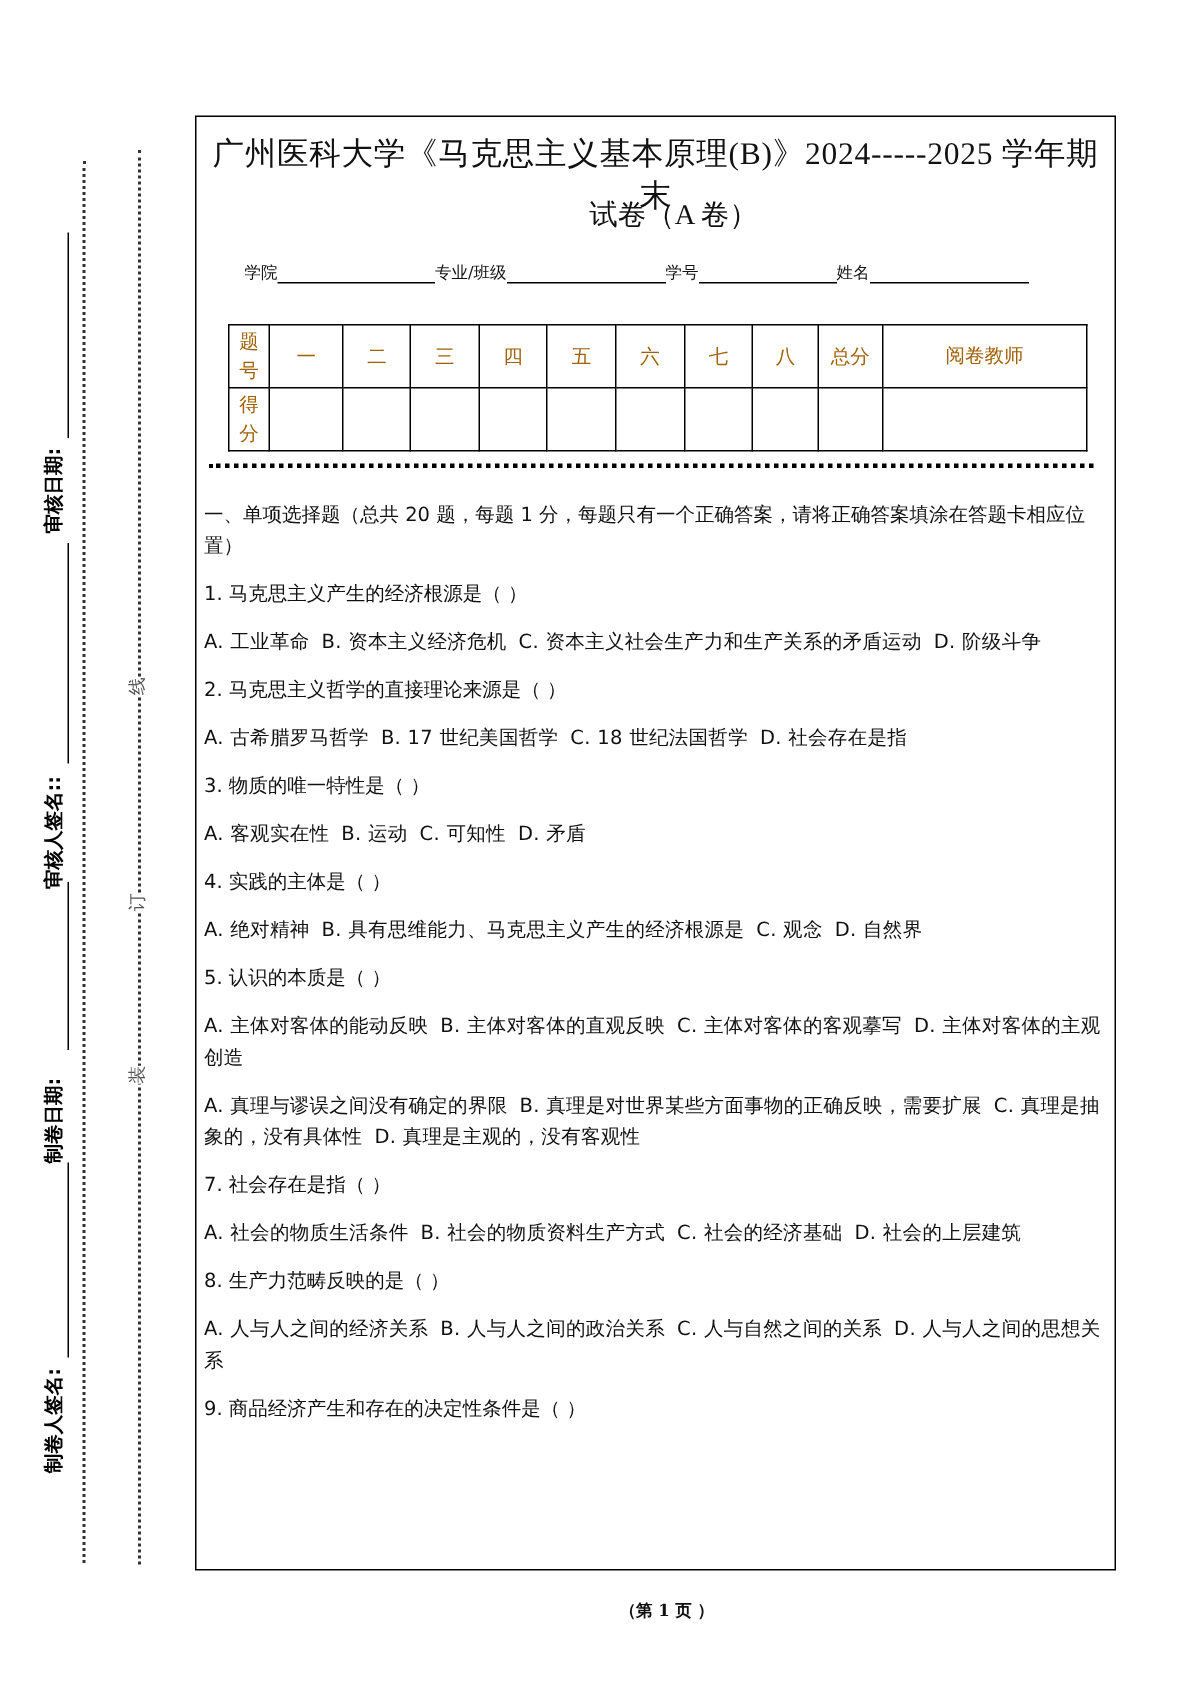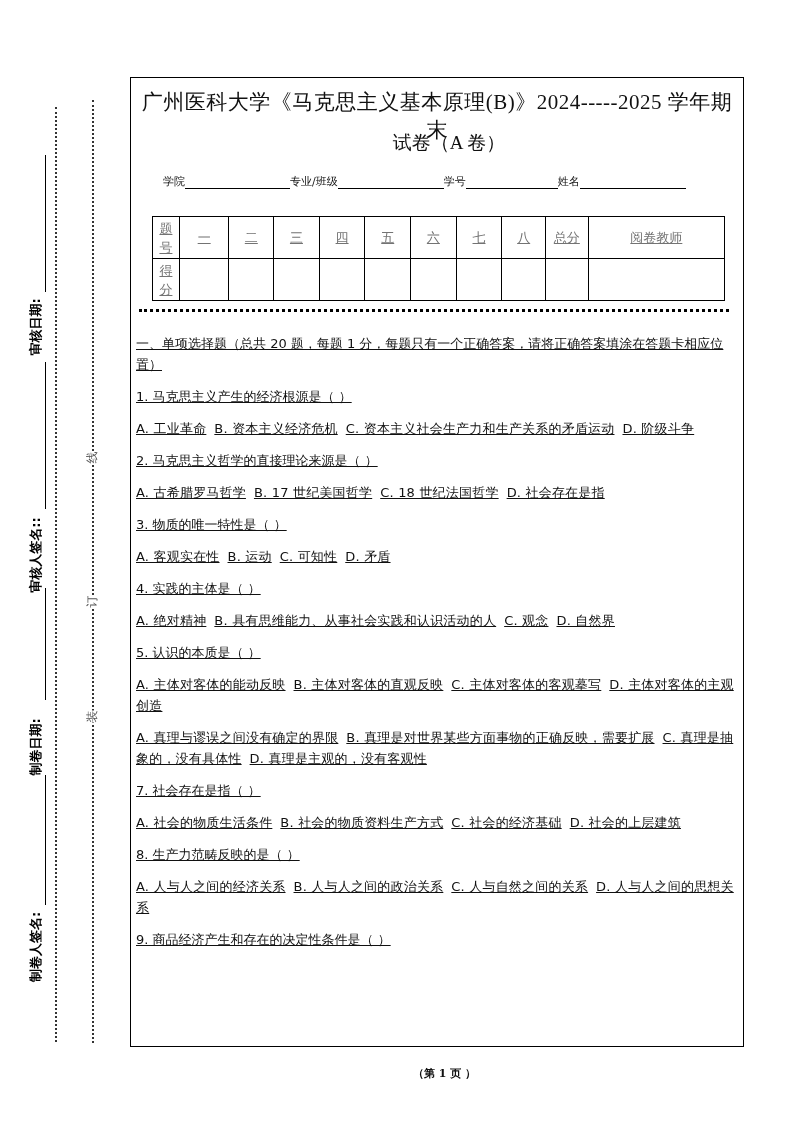--- a/index.html
+++ b/index.html
@@ -7,26 +7,26 @@
   .margin-label { position:absolute; transform-origin:center center; transform:rotate(-90deg); font-family:"DejaVu Sans", sans-serif; font-weight:bold; font-size:13px; white-space:nowrap; color:#000; }
   .solid-seg { position:absolute; left:45px; width:1px; background:#000; }
   .dot-line { position:absolute; width:0; border-left:2px dotted #333; }
   .bind-mark { position:absolute; left:86px; font-size:12px; color:#555; transform:rotate(-90deg); font-family:"DejaVu Serif", serif; background:#fff; padding:1px 0; }
   .frame { position:absolute; left:130px; top:77px; width:614px; height:970px; border:1px solid #000; box-sizing:border-box; }
   .title1 { position:absolute; left:0; top:10px; width:100%; text-align:center; font-size:21px; letter-spacing:0.5px; font-family:"Liberation Serif", "DejaVu Serif", serif; }
   .title2 { position:absolute; left:12px; top:52px; width:100%; text-align:center; font-size:19px; font-family:"Liberation Serif", "DejaVu Serif", serif; }
   .info-row { position:absolute; left:32px; top:96px; font-size:11px; display:flex; align-items:flex-end; }
   .info-row .lbl { white-space:nowrap;text-align:right; }
   .info-row .blank { display:inline-block; border-bottom:1px solid #000; height:12px; margin-right:0; }
-  table.score { position:absolute; left:21px; top:138px; width:573px; height:85px; border-collapse:collapse; font-size:13px; font-family:"DejaVu Serif", serif; color:#737373;text-decoration:underline; }
+  table.score { position:absolute; left:21px; top:138px; width:573px; height:85px; border-collapse:collapse; font-size:13px; font-family:"DejaVu Serif", serif; color:#a16207; }
   table.score td { border:1px solid #000; text-align:center; vertical-align:middle; padding:0; }
   table.score td.hdr { width:26px; line-height:19px; font-size:13px; }
   .sep { position:absolute; left:8px; top:231px; width:590px; border-top:3px dotted #000; }
   .body { position:absolute; left:5px; top:255px; width:604px; font-family:"DejaVu Sans", sans-serif; font-size:13px; line-height:21px; color:#111; }
-  .body p { margin:0;text-decoration:underline; }
+  .body p { margin:0; }
   .section-head { margin-bottom:11px !important; }
   .q { margin-bottom:11px !important; }
   .opts { margin-bottom:11px !important; letter-spacing:0.2px; }
   .opt { margin-right:8px; }
   .footer { position:absolute; top:1066px; left:0; width:793px; text-align:center; font-size:11px; font-weight:bold; font-family:"DejaVu Serif", serif;padding-left:48px; }
 </style>
 </head>
 <body>
 
 <div>
@@ -109,21 +109,21 @@
       <span class="opt">A. 古希腊罗马哲学</span><span class="opt">B. 17 世纪美国哲学</span><span class="opt">C. 18 世纪法国哲学</span><span class="opt">D. 社会存在是指</span>
     </p>
 
     <p class="q">3. 物质的唯一特性是（   ）</p>
     <p class="opts">
       <span class="opt">A. 客观实在性</span><span class="opt">B. 运动</span><span class="opt">C. 可知性</span><span class="opt">D. 矛盾</span>
     </p>
 
     <p class="q">4. 实践的主体是（   ）</p>
     <p class="opts">
-      <span class="opt">A. 绝对精神</span><span class="opt">B. 具有思维能力、从事社会实践和认识活动的人</span><span class="opt">C. 观念</span><span class="opt">D. 自然界</span>
+      <span class="opt">A. 绝对精神</span><span class="opt">B. 具有思维能力、马克思主义产生的经济根源是</span><span class="opt">C. 观念</span><span class="opt">D. 自然界</span>
     </p>
 
     <p class="q">5. 认识的本质是（   ）</p>
     <p class="opts">
       <span class="opt">A. 主体对客体的能动反映</span><span class="opt">B. 主体对客体的直观反映</span><span class="opt">C. 主体对客体的客观摹写</span><span class="opt">D. 主体对客体的主观创造</span>
     </p>
 
     <p class="opts">
       <span class="opt">A. 真理与谬误之间没有确定的界限</span><span class="opt">B. 真理是对世界某些方面事物的正确反映，需要扩展</span><span class="opt">C. 真理是抽象的，没有具体性</span><span class="opt">D. 真理是主观的，没有客观性</span>
     </p>

